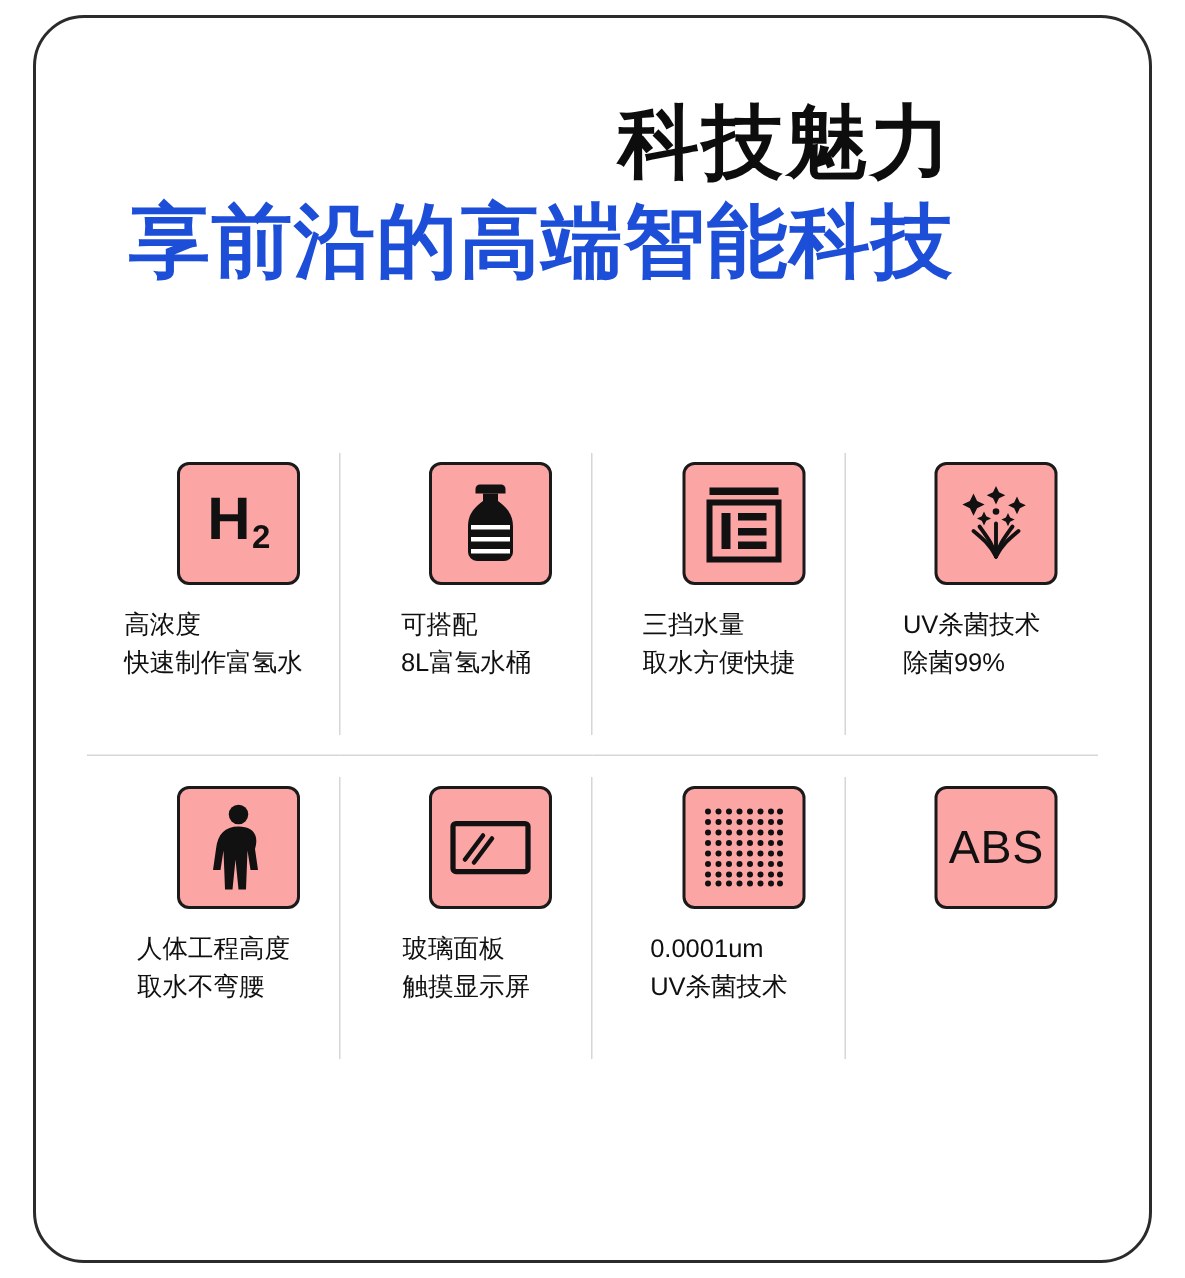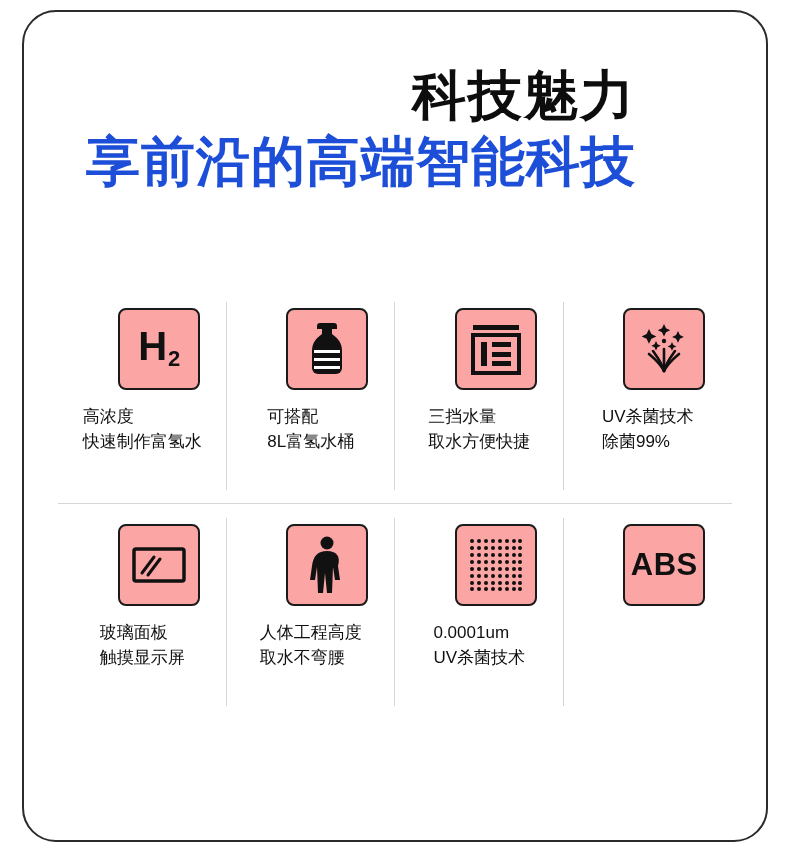--- a/index.html
+++ b/index.html
@@ -120,21 +120,21 @@
   .h2-text sub {
     font-size: 22px;
     font-weight: bold;
     vertical-align: baseline;
     position: relative;
     top: 6px;
     left: 1px;
   }
   .abs-text {
     font-size: 31px;
-    font-weight: bold;
+    font-weight: normal;
     letter-spacing: 0.5px;
     line-height: 34px;
   }
   svg { display: block; }
 </style>
 </head>
 <body>
 
 <div class="page">
   <div class="card"></div>
@@ -205,39 +205,39 @@
             <path d="M29 50 C31 42 35 37 40 30"></path>
           </g>
         </svg>
       </div>
       <div class="caption">UV杀菌技术
 除菌99%</div>
     </div>
 
     <div class="cell sep-right">
       <div class="icon-box">
+        <svg width="44" height="62" viewBox="0 0 44 62">
+          <circle cx="22" cy="9" r="6.5" fill="#111"></circle>
+          <path d="M22 17 C13 17 8 22 7 32 L5 46 h5 l2 -13 1 26 h5 l2 -20 2 20 h5 l1 -26 2 13 h5 l-2 -14 C36 22 31 17 22 17 z" fill="#111"></path>
+        </svg>
+      </div>
+      <div class="caption">人体工程高度
+取水不弯腰</div>
+    </div>
+
+    <div class="cell sep-right">
+      <div class="icon-box">
         <svg width="58" height="44" viewBox="0 0 58 44">
           <rect x="4" y="6" width="50" height="32" rx="2" fill="none" stroke="#111" stroke-width="3.5"></rect>
           <path d="M12 30 L24 14" stroke="#111" stroke-width="3" stroke-linecap="round"></path>
           <path d="M18 32 L30 16" stroke="#111" stroke-width="3" stroke-linecap="round"></path>
         </svg>
       </div>
       <div class="caption">玻璃面板
 触摸显示屏</div>
-    </div>
-
-    <div class="cell sep-right">
-      <div class="icon-box">
-        <svg width="44" height="62" viewBox="0 0 44 62">
-          <circle cx="22" cy="9" r="6.5" fill="#111"></circle>
-          <path d="M22 17 C13 17 8 22 7 32 L5 46 h5 l2 -13 1 26 h5 l2 -20 2 20 h5 l1 -26 2 13 h5 l-2 -14 C36 22 31 17 22 17 z" fill="#111"></path>
-        </svg>
-      </div>
-      <div class="caption">人体工程高度
-取水不弯腰</div>
     </div>
 
     <div class="cell sep-right">
       <div class="icon-box">
         <svg width="58" height="58" viewBox="0 0 58 58">
           <g fill="#111" id="dots">
             <g>
               <circle cx="5" cy="5" r="2"></circle>
                 <circle cx="12" cy="5" r="2"></circle>
                 <circle cx="19" cy="5" r="2"></circle>

